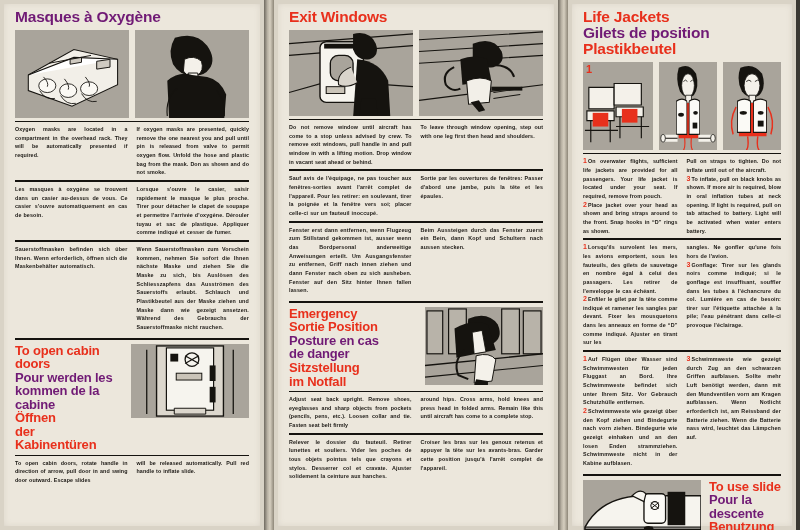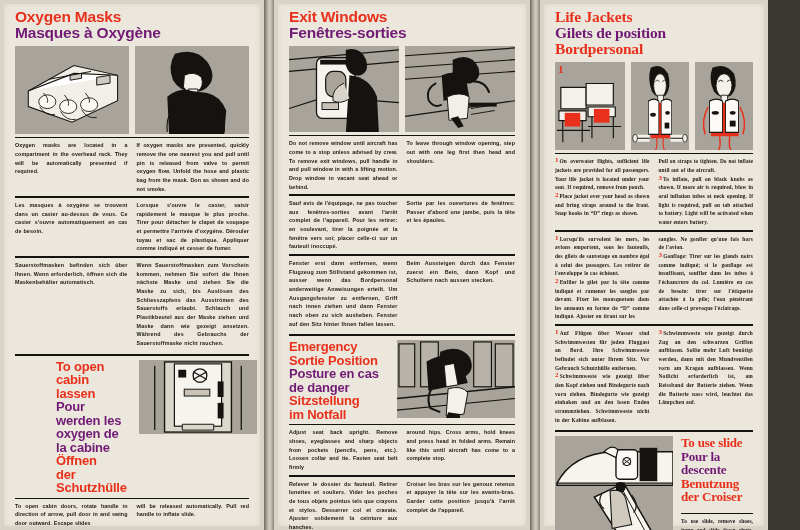--- a/index.html
+++ b/index.html
@@ -26,22 +26,22 @@
   .panel::before {
     
     content: "";
     position: absolute; inset: 0;
     box-shadow: inset 0 0 0 4px #d9d3c6, inset 0 0 10px rgba(120,110,95,.35);
     pointer-events: none;
   }
   .p1 { width: 264px; }
   .gap { width: 10px; height:530px; background:
          linear-gradient(to right,#6f6a60 0%, #b9b2a4 35%, #d6cfc0 60%, #8d8678 100%); }
-  .p2 { width: 256px; }
-  .p3 { width: 228px; font-family: Liberation Serif, serif; }
+  .p2 { width: 284px; }
+  .p3 { width: 228px; }
 
   .inner { position: relative; z-index: 2; height: 100%; padding: 0 6px; }
 
   
   .h-red   { color:#e8301c; font-weight:bold; line-height:1.04; letter-spacing:-.2px; }
   .h-black { color:#701a75; font-weight:bold; line-height:1.04; letter-spacing:-.2px; }
   .head-xl .h-red, .head-xl .h-black { font-size: 15.5px; }
   .head-md .h-red, .head-md .h-black { font-size: 13px; }
   .sec-head { margin-bottom: 5px; }
 
@@ -83,21 +83,20 @@
 </style>
 </head>
 <body>
 
 <div class="card">
 
   <div class="panel p1">
    <div class="inner">
 
     <div class="sec-head head-xl">
-      <div class="h-red">Oxygen Masks</div>
       <div class="h-black">Masques à Oxygène</div>
     </div>
 
     <div class="figs" style="height:88px">
       <div class="fig">
         <svg viewBox="0 0 120 90" preserveAspectRatio="none">
           <rect width="120" height="90" fill="#a9a49b"></rect>
           <g fill="#f2efe8" stroke="#15130f" stroke-width="1.1">
             <path d="M14 46 L62 20 L108 30 L108 56 L60 78 L14 62 Z"></path>
             <path d="M14 46 L62 28 L108 30" fill="#ffffff"></path>
@@ -139,28 +138,28 @@
       <div class="col txt fr">Les masques à oxygène se trouvent dans un casier au-dessus de vous. Ce casier s'ouvre automatiquement en cas de besoin.</div>
       <div class="col txt fr">Lorsque s'ouvre le casier, saisir rapidement le masque le plus proche. Tirer pour détacher le clapet de soupape et permettre l'arrivée d'oxygène. Dérouler tuyau et sac de plastique. Appliquer comme indiqué et cesser de fumer.</div>
     </div>
     <div class="rule"></div>
     <div class="cols">
       <div class="col txt de">Sauerstoffmasken befinden sich über Ihnen. Wenn erforderlich, öffnen sich die Maskenbehälter automatisch.</div>
       <div class="col txt de">Wenn Sauerstoffmasken zum Vorschein kommen, nehmen Sie sofort die Ihnen nächste Maske und ziehen Sie die Maske zu sich, bis Auslösen des Schliesszapfens das Ausströmen des Sauerstoffs erlaubt. Schlauch und Plastikbeutel aus der Maske ziehen und Maske dann wie gezeigt ansetzen. Während des Gebrauchs der Sauerstoffmaske nicht rauchen.</div>
     </div>
     <div class="rule" style="margin-top:6px"></div>
 
-    <div style="display:flex; gap:12px; margin-top:4px;margin-left:41px;">
+    <div style="display:flex; gap:12px; margin-top:4px;">
       <div style="flex:1 1 0" class="head-md">
         <div class="h-red">To open cabin</div>
-        <div class="h-red">lassen</div>
+        <div class="h-red">doors</div>
         <div class="h-black">Pour werden les</div>
-        <div class="h-black">oxygen de la cabine</div>
+        <div class="h-black">kommen de la cabine</div>
         <div class="h-red">Öffnen</div>
-        <div class="h-red">der Schutzhülle</div>
+        <div class="h-red">der Kabinentüren</div>
       </div>
       <div class="fig" style="flex:0 0 118px; height:74px">
         <svg viewBox="0 0 120 76" preserveAspectRatio="none">
           <rect width="120" height="76" fill="#a9a49b"></rect>
           <rect x="26" y="2" width="68" height="72" fill="#dcd7cd" stroke="#15130f" stroke-width="1.4"></rect>
           <rect x="36" y="4" width="48" height="64" fill="#f6f4ee" stroke="#15130f" stroke-width="1.2"></rect>
           <rect x="40" y="10" width="8" height="8" fill="#15130f"></rect>
           <circle cx="62" cy="16" r="7" fill="none" stroke="#15130f" stroke-width="1.3"></circle>
           <path d="M55 12 l14 8 M55 20 l14 -8" stroke="#15130f" stroke-width="1.3"></path>
           <rect x="46" y="30" width="26" height="7" fill="#cac4b8" stroke="#15130f" stroke-width="1"></rect>
@@ -181,21 +180,20 @@
    </div>
   </div>
 
   <div class="gap"></div>
 
   <div class="panel p2">
    <div class="inner">
 
     <div class="sec-head head-xl">
       <div class="h-red">Exit Windows</div>
-      <div class="h-black">Fenêtres-sorties</div>
     </div>
 
     <div class="figs" style="height:86px">
       <div class="fig">
         <svg viewBox="0 0 120 88" preserveAspectRatio="none">
           <rect width="120" height="88" fill="#a9a49b"></rect>
           <path d="M0 14 L120 4 M0 26 L120 16" stroke="#15130f" stroke-width="1.2" fill="none"></path>
           <path d="M0 64 L40 52 L120 58" stroke="#15130f" stroke-width="1.2" fill="none"></path>
           <rect x="30" y="12" width="42" height="62" rx="6" fill="#f6f4ee" stroke="#15130f" stroke-width="1.4"></rect>
           <rect x="40" y="26" width="22" height="26" rx="8" fill="#a9a49b" stroke="#15130f" stroke-width="1.3"></rect>
@@ -286,21 +284,21 @@
   </div>
 
   <div class="gap"></div>
 
   <div class="panel p3">
    <div class="inner">
 
     <div class="sec-head head-xl">
       <div class="h-red">Life Jackets</div>
       <div class="h-black">Gilets de position</div>
-      <div class="h-red">Bordpersonal</div>
+      <div class="h-red">Plastikbeutel</div>
     </div>
 
     <div class="figs" style="height:88px">
       <div class="fig" style="flex:0 0 70px">
         <span class="fignum">1</span>
         <svg viewBox="0 0 72 90" preserveAspectRatio="none">
           <rect width="72" height="90" fill="#a9a49b"></rect>
           <g stroke="#15130f" stroke-width="1.2" fill="#f4f1ea">
             <path d="M6 26 h26 v22 h-26z"></path>
                 <path d="M32 22 h28 v22 h-28z"></path>

